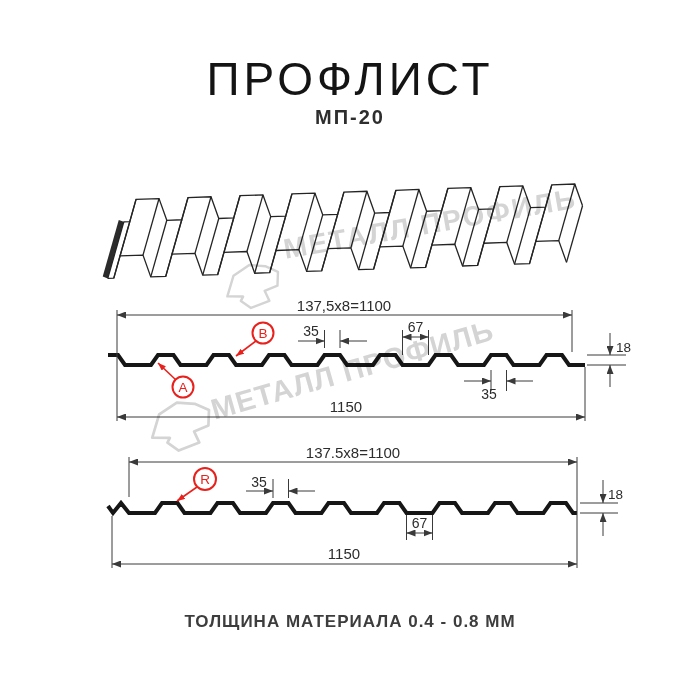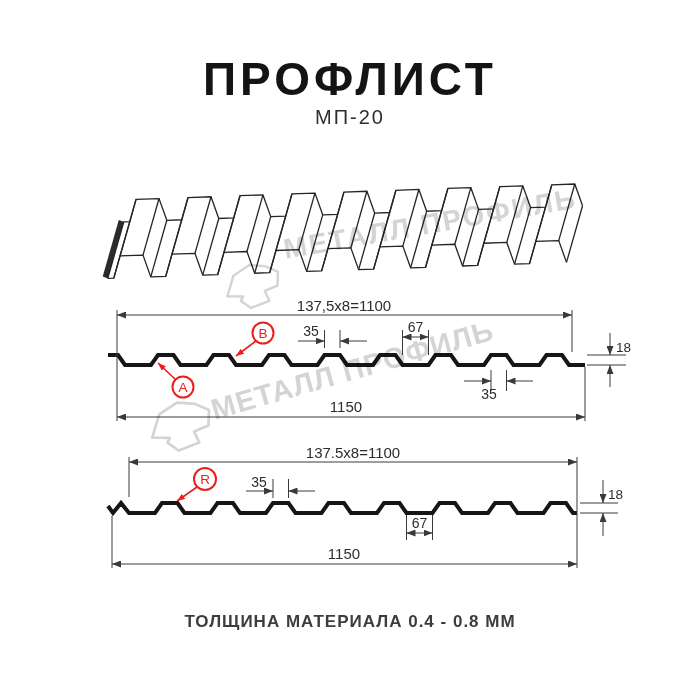--- a/index.html
+++ b/index.html
@@ -3,25 +3,25 @@
 <meta charset="utf-8">
 <style>
   html,body{margin:0;padding:0;}
   body{
     width:700px;height:700px;position:relative;overflow:hidden;
     background:#ffffff;font-family:"Liberation Sans",sans-serif;
   }
   .abs{position:absolute;}
   .page-title{
     left:0;top:52px;width:700px;text-align:center;
-    font-size:46px;font-weight:bold;letter-spacing:4px;color:#141414;
+    font-size:46px;font-weight:normal;letter-spacing:4px;color:#141414;
   }
   .page-subtitle{
     left:0;top:106px;width:700px;text-align:center;
-    font-size:20px;font-weight:400;letter-spacing:2px;color:#2e2e2e;
+    font-size:20px;font-weight:700;letter-spacing:2px;color:#2e2e2e;
   }
   .footer-note{
     left:0;top:612px;width:700px;text-align:center;
     font-size:17px;font-weight:700;letter-spacing:1px;color:#3d3d3d;
   }
   .wm{mix-blend-mode:multiply;z-index:3;pointer-events:none;}
   .wm-text{
     font-weight:bold;color:#d4d4d4;white-space:nowrap;transform-origin:0 50%;
   }
   .wm-text-1{left:284px;top:234px;font-size:28px;letter-spacing:2px;transform:rotate(-10deg);}

